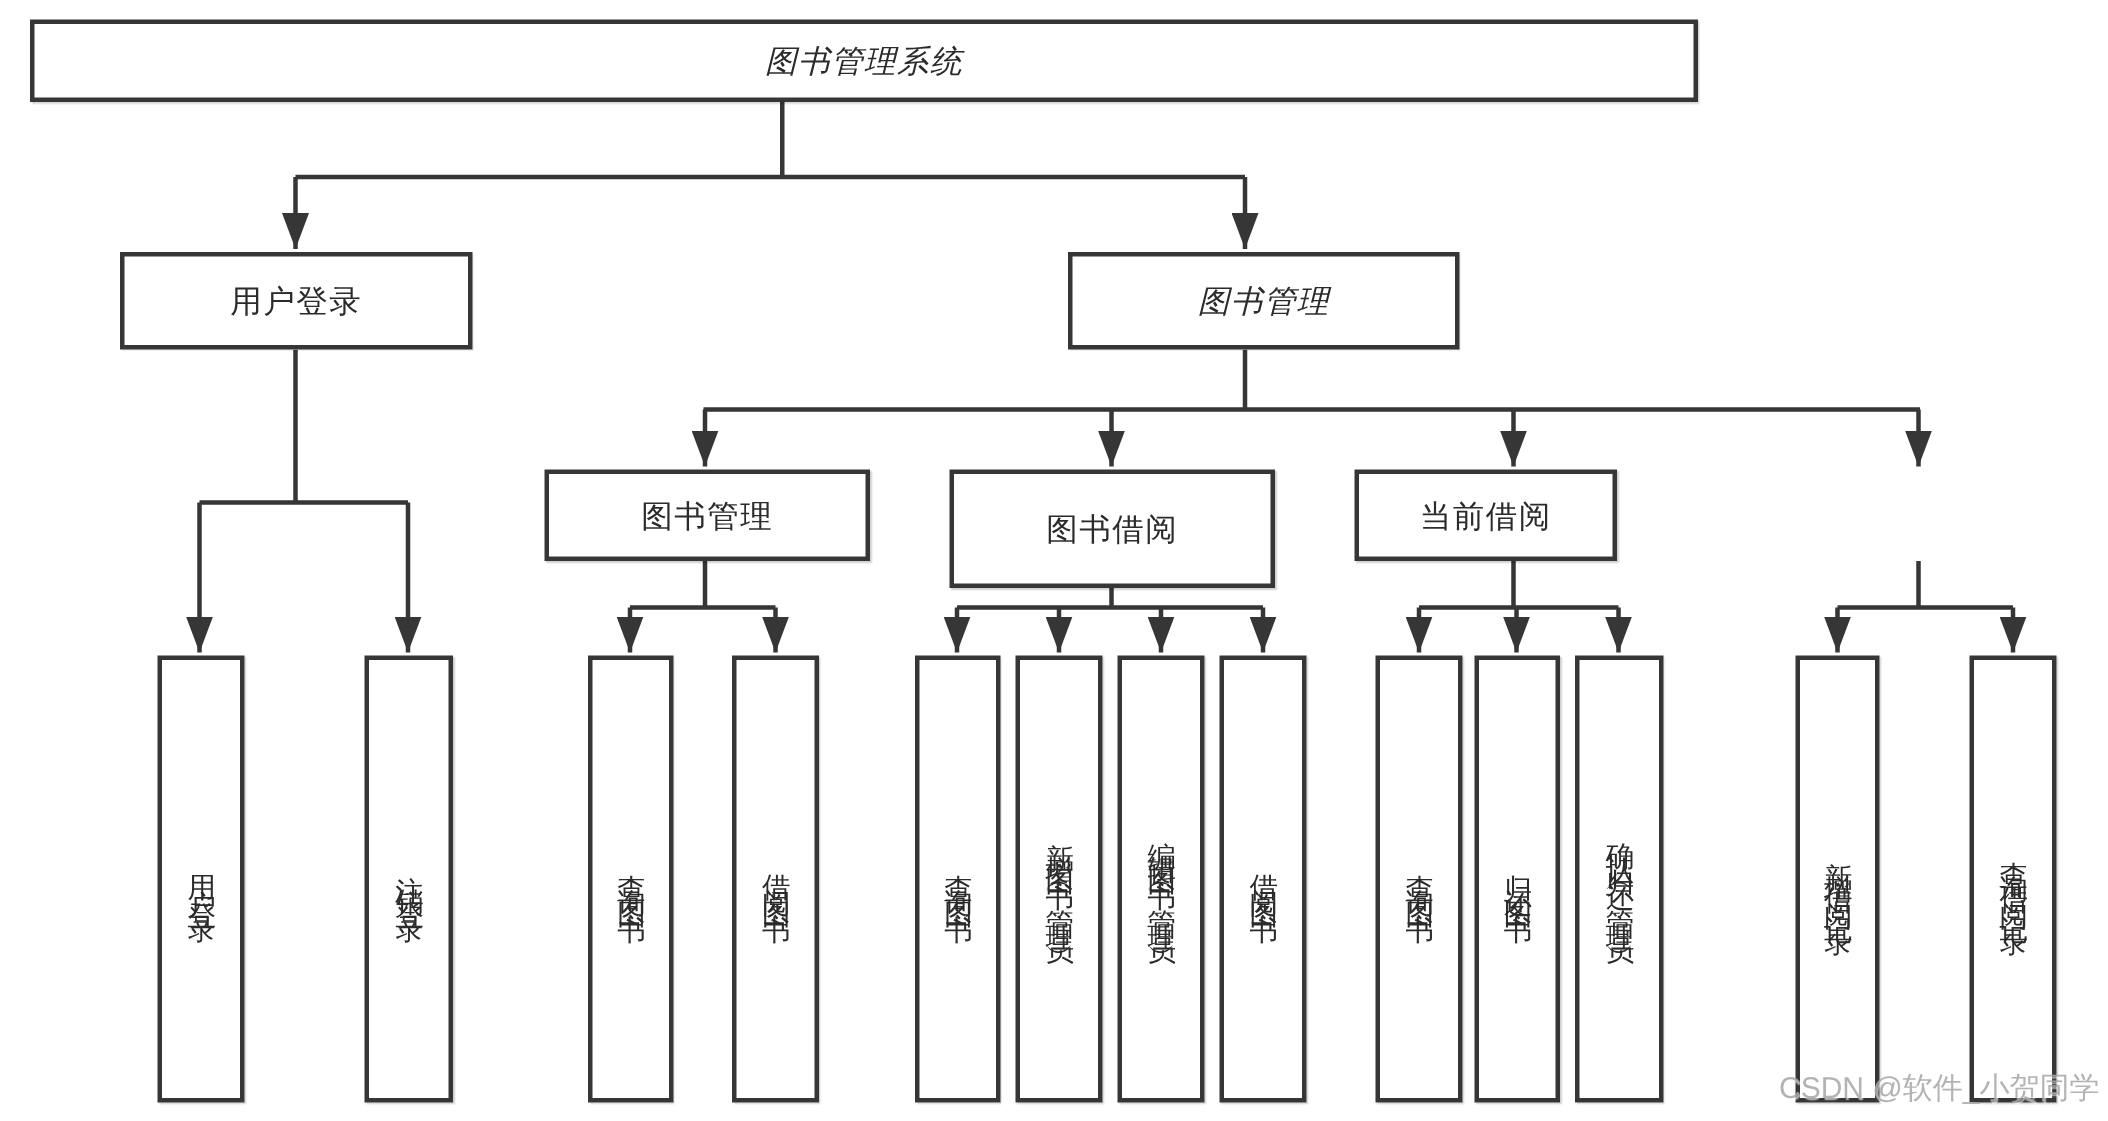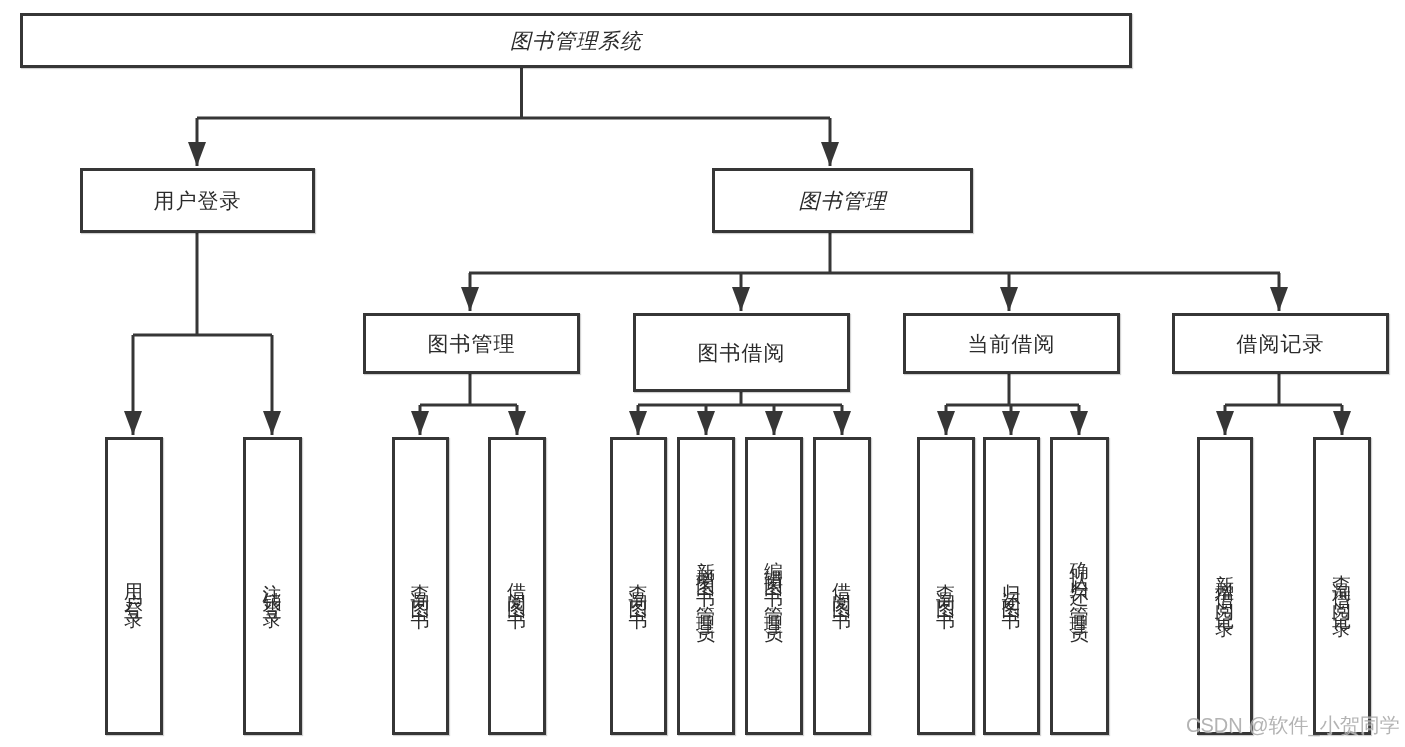--- a/index.html
+++ b/index.html
@@ -101,22 +101,21 @@
     <path d="M1342 405 V435" fill="none" stroke="#363636" stroke-width="3" marker-end="url(#arrow)"></path>
   </svg>
 
   <div class="node h-node" style="left:20px; top:13px; width:1112px; height:55px;font-style:italic;">图书管理系统</div>
 
   <div class="node h-node" style="left:80px; top:168px; width:235px; height:65px;">用户登录</div>
   <div class="node h-node" style="left:712px; top:168px; width:261px; height:65px;font-style:italic;">图书管理</div>
 
   <div class="node h-node" style="left:363px; top:313px; width:217px; height:61px;">图书管理</div>
   <div class="node h-node" style="left:633px; top:313px; width:217px; height:79px;">图书借阅</div>
-  <div class="node h-node" style="left:903px; top:313px; width:217px; height:61px;">当前借阅</div>
-  <div class="node h-node" style="left:1172px; top:313px; width:217px; height:61px;">借阅记录</div>
+  <div class="node h-node" style="left:903px; top:313px; width:175px; height:61px;">当前借阅</div>
 
   <div class="node v-node" style="left:105px; top:437px; width:58px; height:298px;">用户登录</div>
   <div class="node v-node" style="left:243px; top:437px; width:59px; height:298px;">注销登录</div>
 
   <div class="node v-node" style="left:392px; top:437px; width:57px; height:298px;">查询图书</div>
   <div class="node v-node" style="left:488px; top:437px; width:58px; height:298px;">借阅图书</div>
 
   <div class="node v-node" style="left:610px; top:437px; width:57px; height:298px;">查询图书</div>
   <div class="node v-node" style="left:677px; top:437px; width:58px; height:298px;">新增图书（管理员）</div>
   <div class="node v-node" style="left:745px; top:437px; width:58px; height:298px;">编辑图书（管理员）</div>

